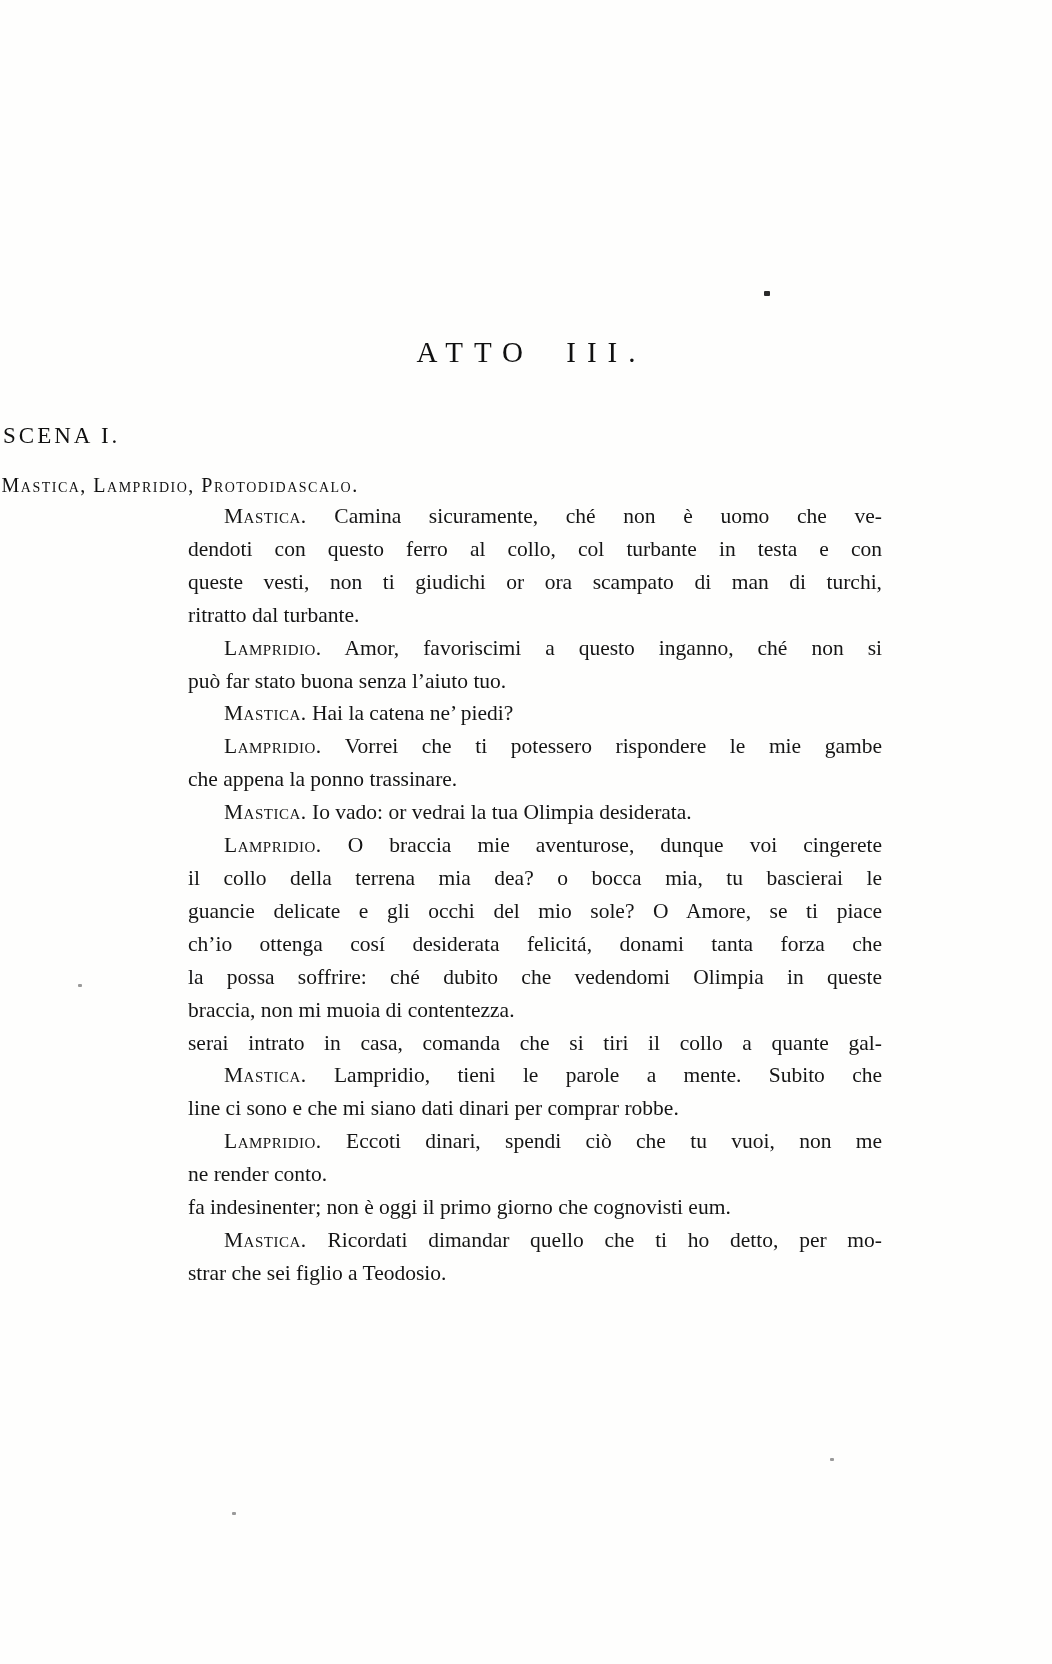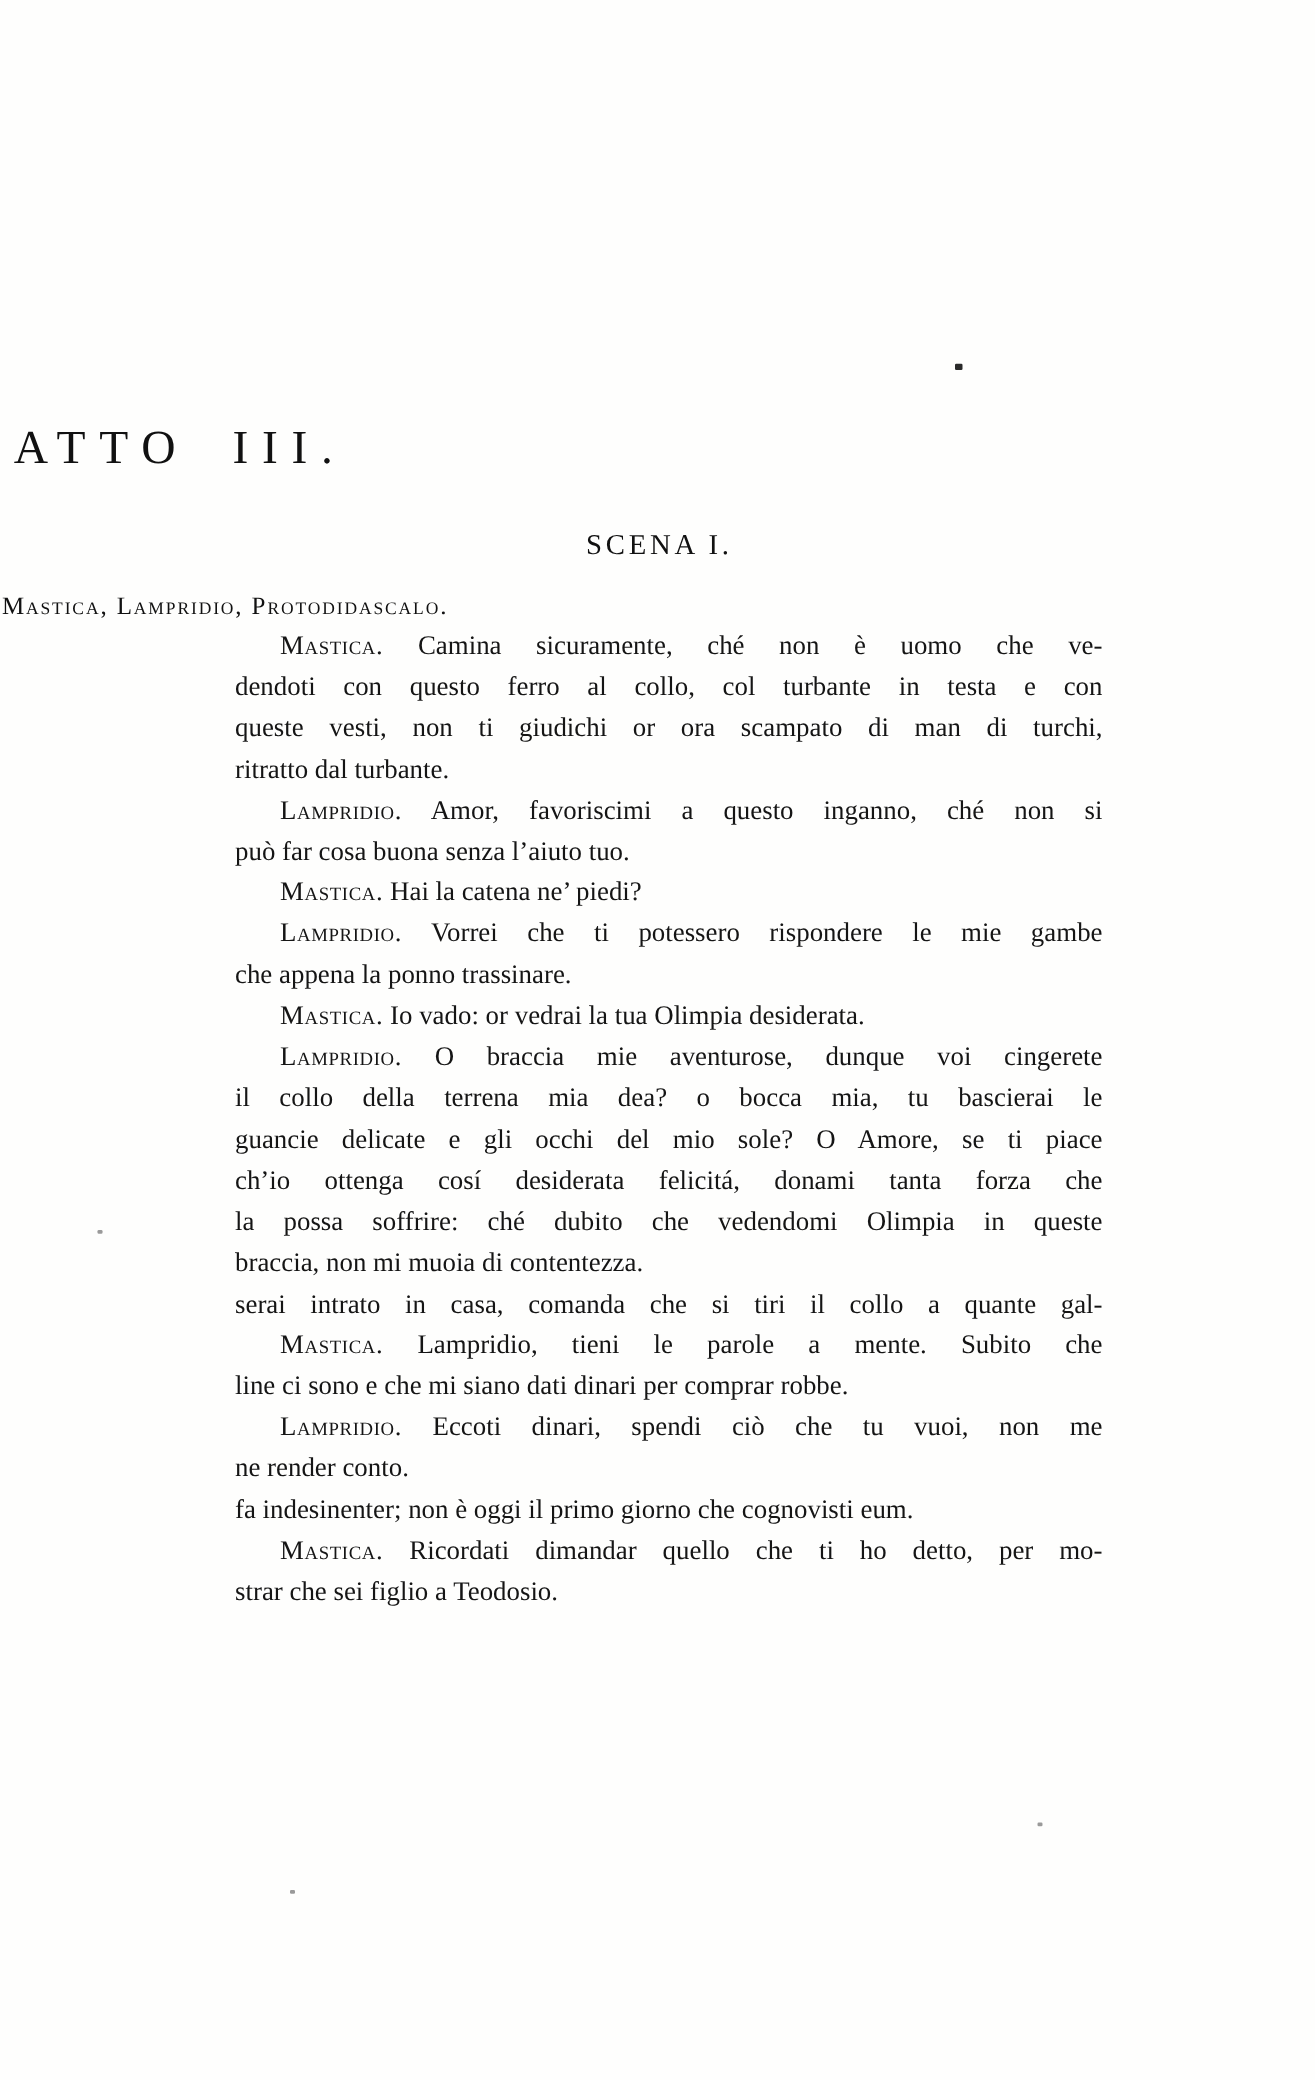--- a/index.html
+++ b/index.html
@@ -14,33 +14,33 @@
     background: #fefefd;
     color: #141414;
     font-family: "Liberation Serif", serif;
     overflow: hidden;
   }
   .act-title {
     position: absolute;
     top: 336px;
     left: 0;
     width: 100%;
-    font-size: 38px;
+    text-align: center;
+    font-size: 29px;
     letter-spacing: 11px;
     padding-left: 11px; 
     word-spacing: 14px;
     color: #111;
     box-sizing: border-box;
   }
   .scene-title {
     position: absolute;
     top: 423px;
     left: 0;
     width: 100%;
-    text-align: center;
     font-size: 23px;
     letter-spacing: 3px;
     padding-left: 3px;
     color: #111;
     box-sizing: border-box;
   }
   .cast-list {
     position: absolute;
     top: 474px;
     left: 0;
@@ -102,21 +102,21 @@
 
   <div class="text-block">
       <div class="para">
         <div class="line first"><span class="speaker">Mastica.</span> Camina sicuramente, ché non è uomo che ve-</div>
         <div class="line">dendoti con questo ferro al collo, col turbante in testa e con</div>
         <div class="line">queste vesti, non ti giudichi or ora scampato di man di turchi,</div>
         <div class="line last">ritratto dal turbante.</div>
       </div>
       <div class="para">
         <div class="line first"><span class="speaker">Lampridio.</span> Amor, favoriscimi a questo inganno, ché non si</div>
-        <div class="line last">può far cosa buona senza l’aiuto tuo.</div>
+        <div class="line last">può far stato buona senza l’aiuto tuo.</div>
       </div>
       <div class="para">
         <div class="line first last"><span class="speaker">Mastica.</span> Hai la catena ne’ piedi?</div>
       </div>
       <div class="para">
         <div class="line first"><span class="speaker">Lampridio.</span> Vorrei che ti potessero rispondere le mie gambe</div>
         <div class="line last">che appena la ponno trassinare.</div>
       </div>
       <div class="para">
         <div class="line first last"><span class="speaker">Mastica.</span> Io vado: or vedrai la tua Olimpia desiderata.</div>

